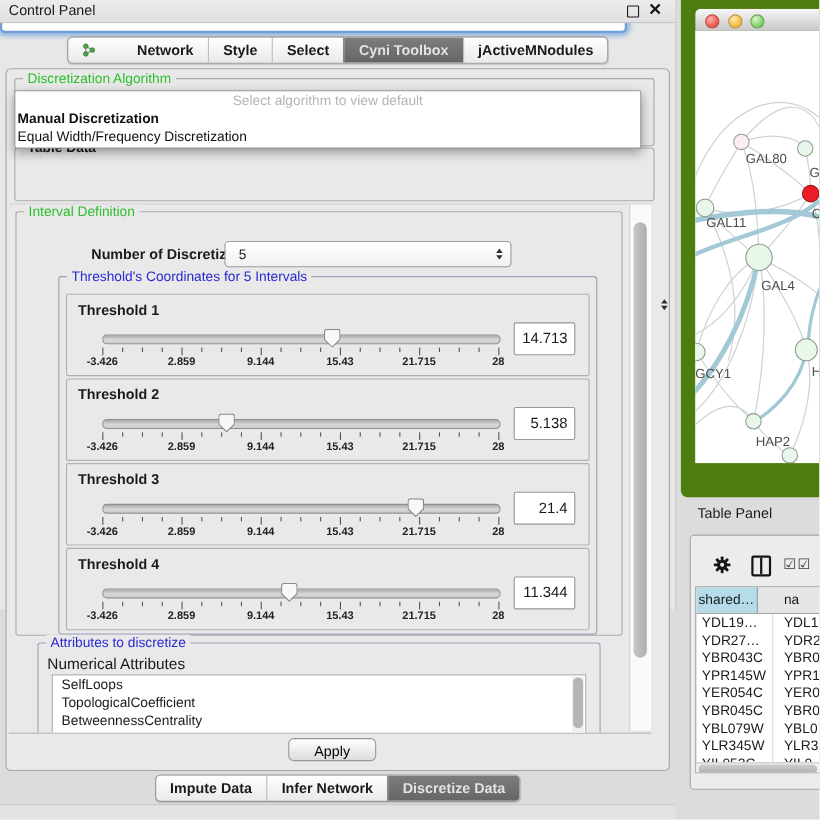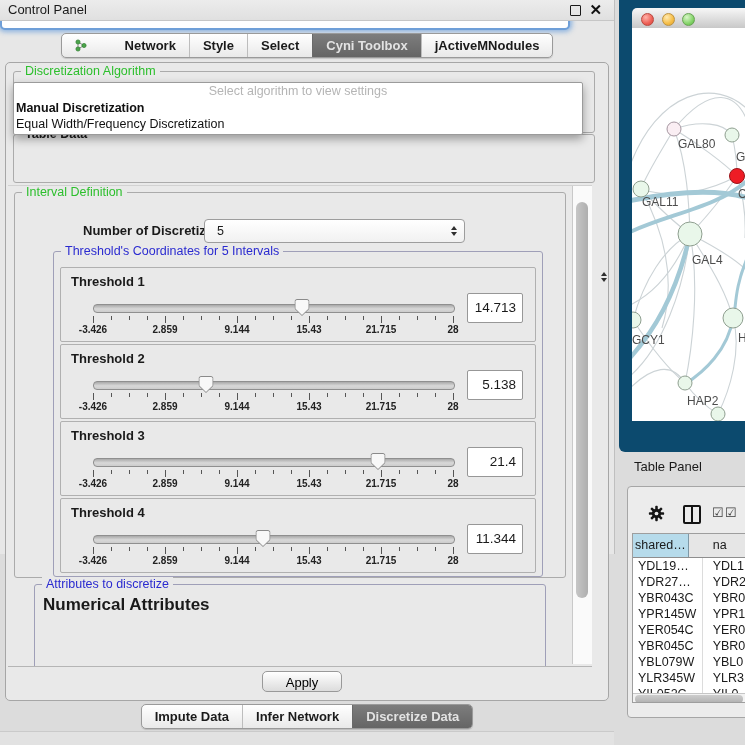--- a/index.html
+++ b/index.html
@@ -61,21 +61,21 @@
   .thumb{position:absolute;top:-6px;transform:translateX(-50%);}
   .ticks{position:absolute;left:32px;top:48px;width:360px;height:8px;}
   .tick{position:absolute;top:0;width:1px;background:#555;}
   .tick.minor{height:4px;}
   .tick.major{height:7px;}
   .tick-labels{position:absolute;left:32px;top:56px;width:360px;height:12px;font-size:10px;font-weight:bold;color:#222;}
   .tick-lbl{position:absolute;transform:translateX(-50%);white-space:nowrap;}
   .value-box{position:absolute;left:406px;top:25px;width:56px;height:30px;background:#fff;border:1px solid #979797;
              border-radius:2px;box-sizing:border-box;font-size:13.5px;line-height:28px;text-align:right;padding-right:6px;}
   
-  .attr-subtitle{position:absolute;left:8px;top:10px;font-size:17px;font-weight:bold;}
+  .attr-subtitle{position:absolute;left:8px;top:10px;font-size:14px;font-weight:normal;}
   .attr-list{position:absolute;left:12px;top:28px;width:484px;height:58px;background:#fff;border:1px solid #ababab;overflow:hidden;}
   .attr-item{height:16.5px;line-height:16.5px;padding-left:8px;font-size:12.5px;white-space:nowrap;}
   .attr-scroll{position:absolute;right:1px;top:1px;width:11px;bottom:1px;background:#f0f0f0;}
   .attr-thumb{position:absolute;left:1px;top:1px;width:9px;height:46px;border-radius:4.5px;background:#b5b5b5;}
   .apply-btn{position:absolute;left:262px;top:671px;width:80px;height:21px;border:1px solid #999;border-radius:5px;
              background:linear-gradient(#ffffff,#dcdcdc);font-size:13px;font-family:inherit;line-height:19px;text-align:center;}
   
   .right-side{position:absolute;left:615px;top:0;width:130px;height:745px;background:#dcdcdc;}
   .net-window{position:absolute;left:4px;top:0;width:126px;height:452px;border-radius:0 0 0 6px;}
   .net-titlebar{position:absolute;left:13px;top:8px;width:113px;height:20px;border-radius:5px 0 0 0;
@@ -150,21 +150,21 @@
       <span class="group-title t-green">Discretization Algorithm</span>
     </div>
     <div class="focus-combo">
       <span class="combo-arrows">
           <span class="arr-up"></span>
           <span class="arr-dn"></span>
         </span>
     </div>
 
     <div class="dropdown-popup">
-      <div class="popup-hint">Select algorithm to view settings</div>
+      <div class="popup-hint">Select algorithm to view default</div>
       <div id="popup-options">
           <div class="popup-opt hl">Manual Discretization</div>
           <div class="popup-opt">Equal Width/Frequency Discretization</div>
         </div>
     </div>
 
     <div class="group" style="left:13px;top:134px;width:580px;height:47px;">
       <span class="group-title t-black" style="font-weight:bold;">Table Data</span>
     </div>
 
@@ -343,20 +343,29 @@
                 </div>
                 <div class="value-box">11.344</div>
               </div>
             </div>
         </div>
       </div>
 
       <div class="group" style="left:26px;top:398px;width:510px;height:120px;border-color:#9f9fb8;">
         <span class="group-title t-blue">Attributes to discretize</span>
         <span class="attr-subtitle">Numerical Attributes</span>
+        <div class="attr-list" id="attr-list">
+
+        <div class="attr-item">SelfLoops</div>
+            <div class="attr-item">TopologicalCoefficient</div>
+            <div class="attr-item">BetweennessCentrality</div>
+            <div class="attr-scroll">
+              <div class="attr-thumb"></div>
+            </div>
+          </div>
       </div>
     </div>
     <div class="v-scrollbar">
       <div class="v-thumb"></div>
     </div>
 
     <button class="apply-btn">Apply</button>
 
     <nav class="bottom-tabs">
       <div class="seg" id="bottom-tabs-seg">
@@ -368,21 +377,21 @@
           </div>
           <div class="seg-tab sel">
             <span>Discretize Data</span>
           </div>
         </div>
     </nav>
     <div class="cp-bottom-strip"></div>
   </section>
 
   <section class="right-side">
-    <div class="net-window" id="net-window" style="background: #0c4a6e;">
+    <div class="net-window" id="net-window" style="background: #4d7c0f;">
       <div class="net-titlebar">
         <span class="tl red"></span>
         <span class="tl yellow"></span>
         <span class="tl green"></span>
       </div>
       <div class="net-canvas">
         <svg id="net-svg" width="113" height="393">
             <path d="M42,101 C55,135 57,175 58,206" stroke="#ccd3d6" stroke-width="1.1" fill="none"></path>
             <path d="M42,101 C28,125 15,145 9,161" stroke="#ccd3d6" stroke-width="1.1" fill="none"></path>
             <path d="M42,101 C65,115 92,135 105,148" stroke="#ccd3d6" stroke-width="1.1" fill="none"></path>

